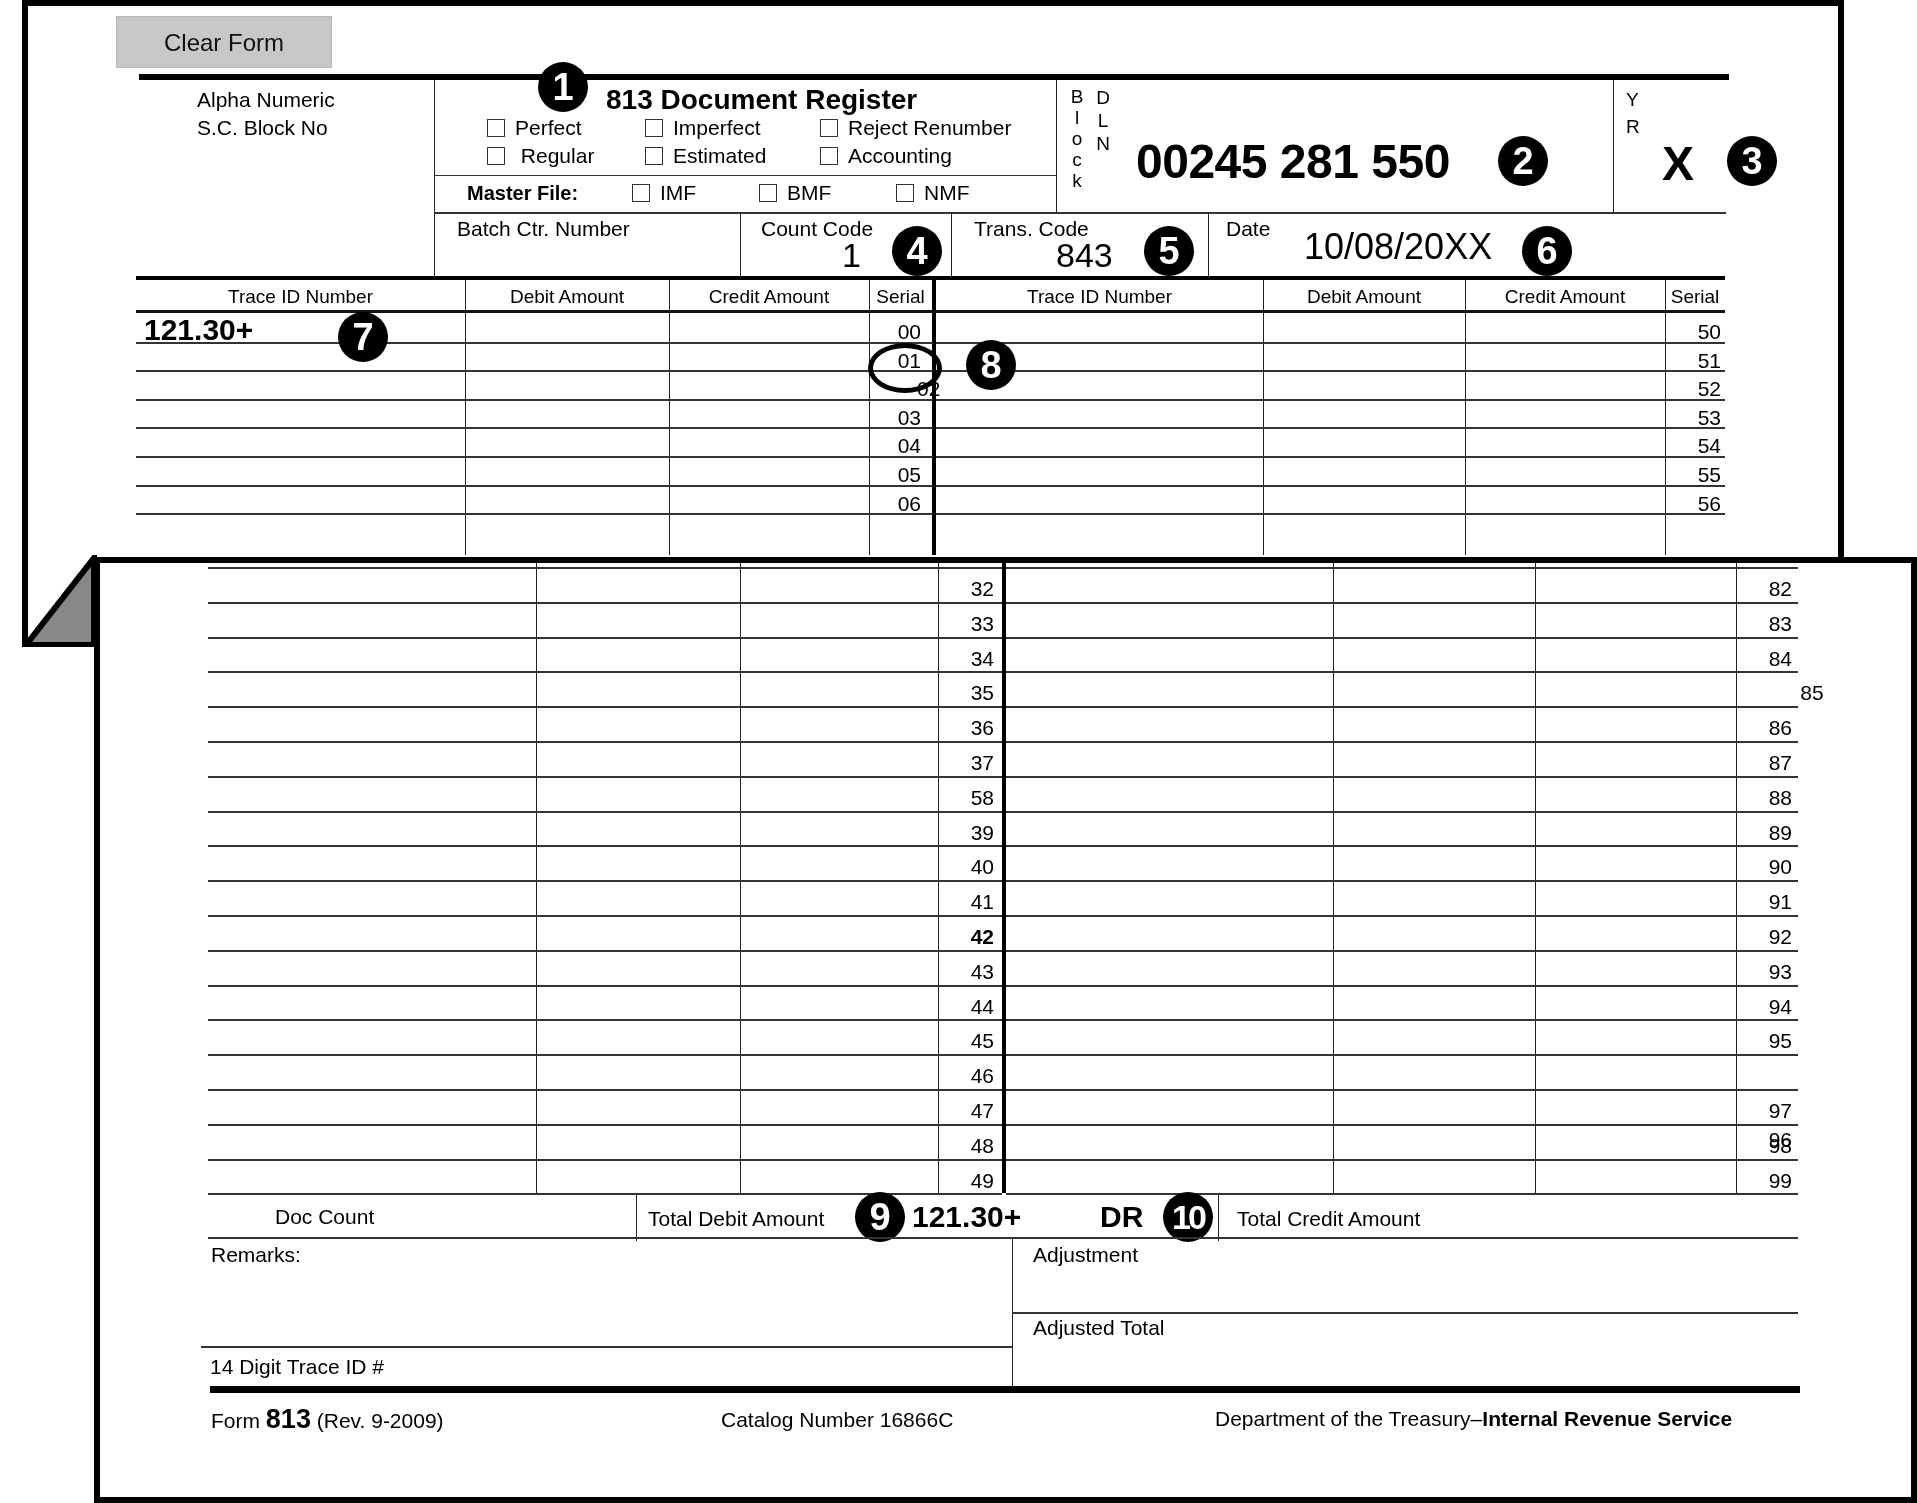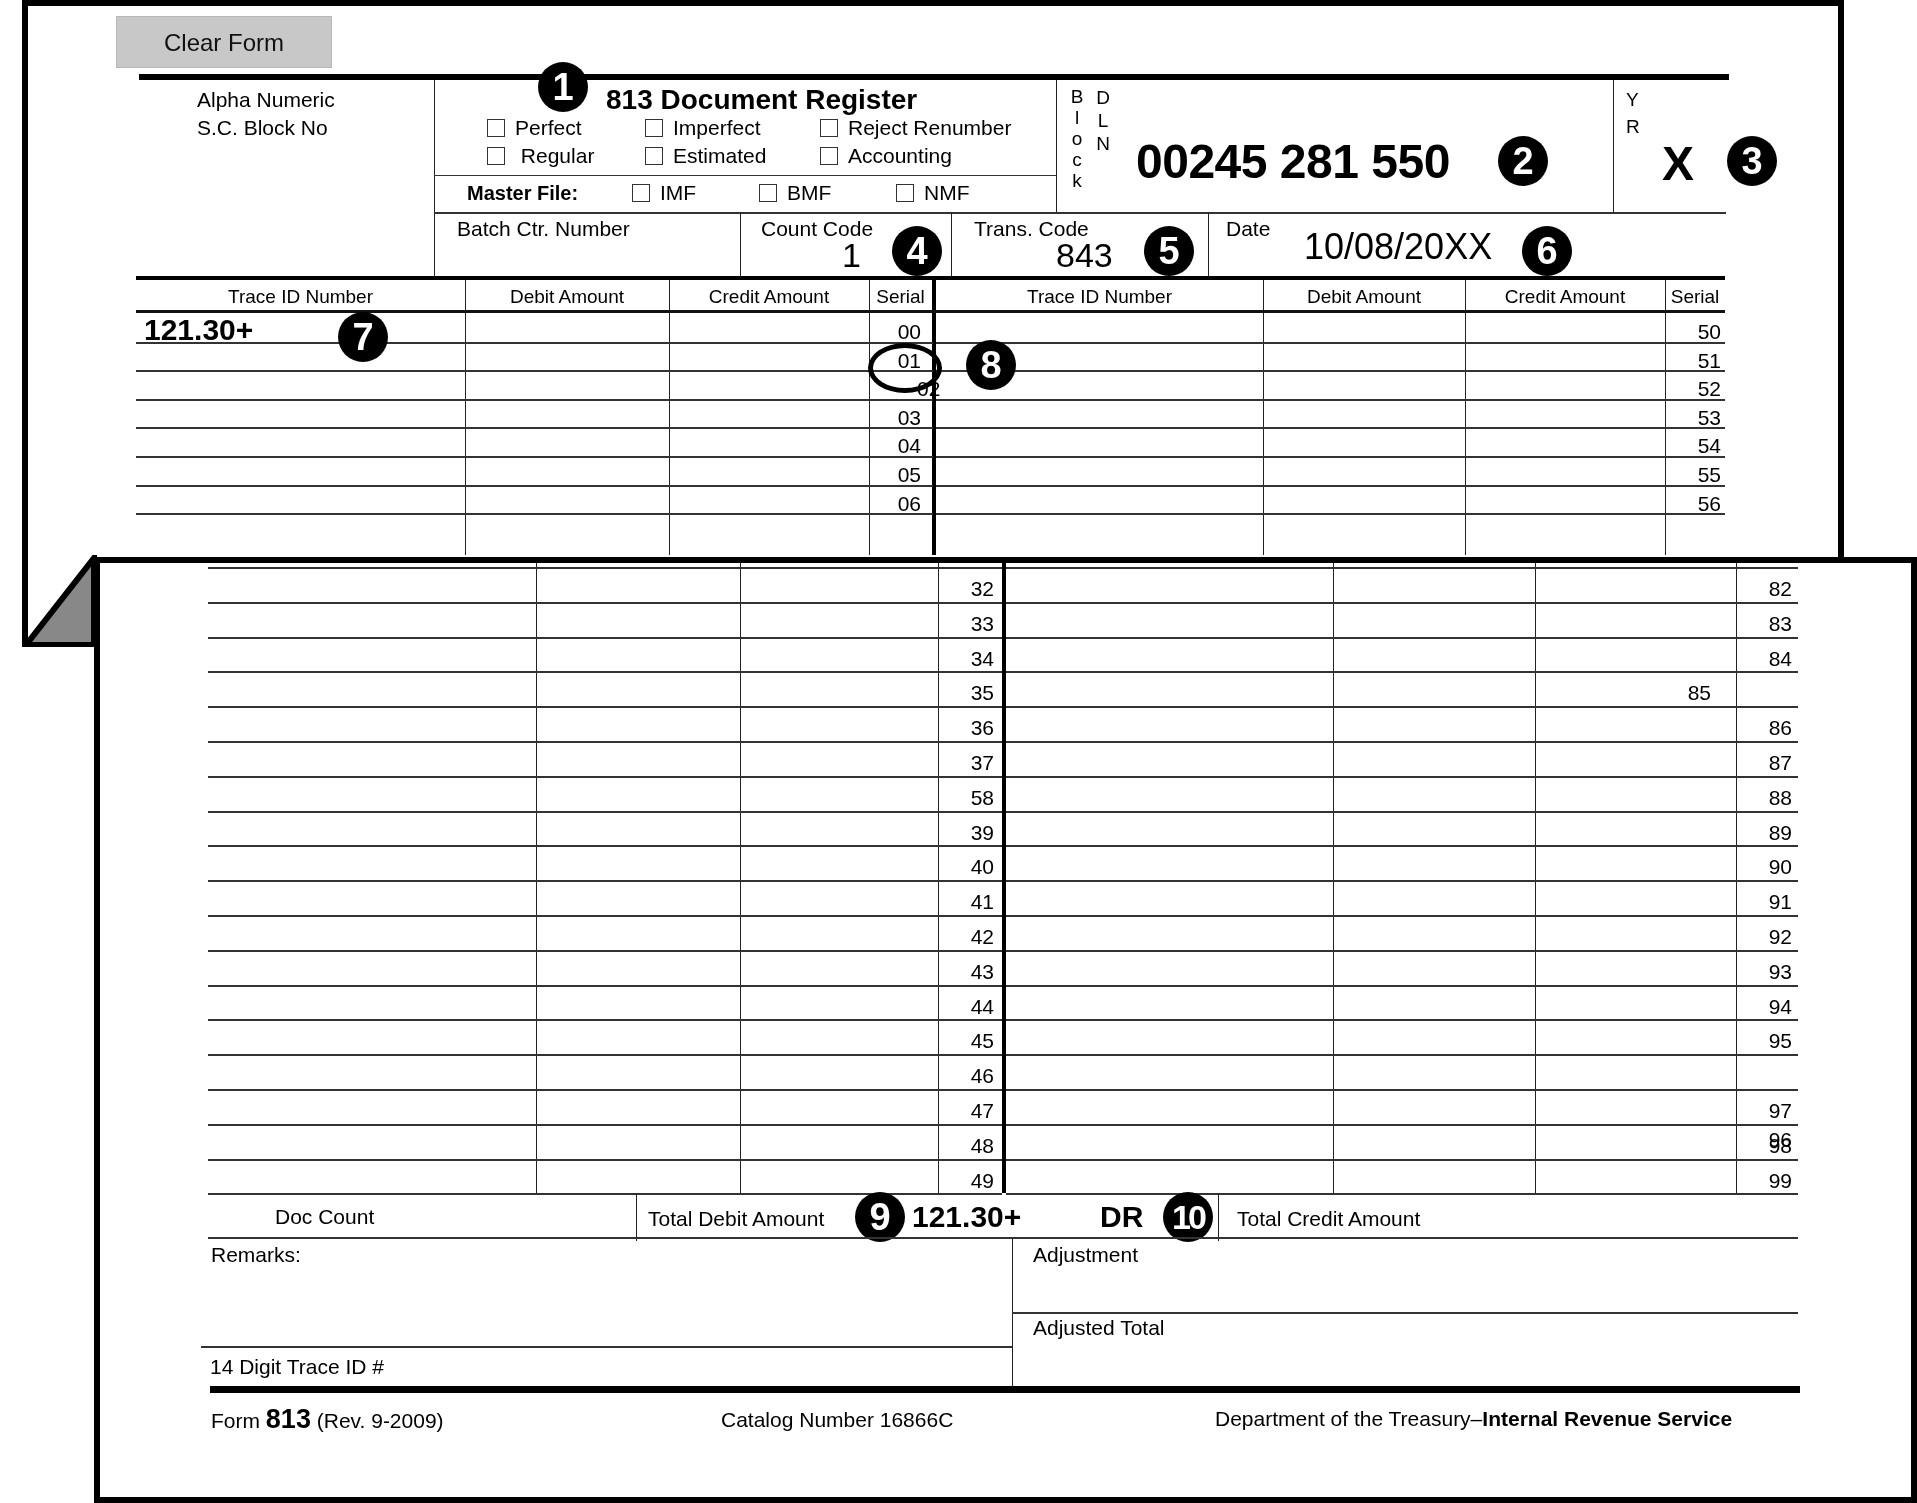--- a/index.html
+++ b/index.html
@@ -185,21 +185,21 @@
       <div class="hline" style="left:1006px;top:637px;width:792px;height:2px;"></div>
       <div class="t serial" style="left:938px;top:612px;width:56px;">33</div>
       <div class="t serial" style="left:1736px;top:612px;width:56px;">83</div>
       <div class="hline" style="left:208px;top:671px;width:794px;height:2px;"></div>
       <div class="hline" style="left:1006px;top:671px;width:792px;height:2px;"></div>
       <div class="t serial" style="left:938px;top:647px;width:56px;">34</div>
       <div class="t serial" style="left:1736px;top:647px;width:56px;">84</div>
       <div class="hline" style="left:208px;top:706px;width:794px;height:2px;"></div>
       <div class="hline" style="left:1006px;top:706px;width:792px;height:2px;"></div>
       <div class="t serial" style="left:938px;top:681px;width:56px;">35</div>
-      <div class="t serial" style="left:1655px;top:681px;width:56px;">85</div>
+      <div class="t serial" style="left:1784px;top:681px;width:56px;text-align:center;">85</div>
       <div class="hline" style="left:208px;top:741px;width:794px;height:2px;"></div>
       <div class="hline" style="left:1006px;top:741px;width:792px;height:2px;"></div>
       <div class="t serial" style="left:938px;top:716px;width:56px;">36</div>
       <div class="t serial" style="left:1736px;top:716px;width:56px;">86</div>
       <div class="hline" style="left:208px;top:776px;width:794px;height:2px;"></div>
       <div class="hline" style="left:1006px;top:776px;width:792px;height:2px;"></div>
       <div class="t serial" style="left:938px;top:751px;width:56px;">37</div>
       <div class="t serial" style="left:1736px;top:751px;width:56px;">87</div>
       <div class="hline" style="left:208px;top:811px;width:794px;height:2px;"></div>
       <div class="hline" style="left:1006px;top:811px;width:792px;height:2px;"></div>
@@ -212,21 +212,21 @@
       <div class="hline" style="left:208px;top:880px;width:794px;height:2px;"></div>
       <div class="hline" style="left:1006px;top:880px;width:792px;height:2px;"></div>
       <div class="t serial" style="left:938px;top:855px;width:56px;">40</div>
       <div class="t serial" style="left:1736px;top:855px;width:56px;">90</div>
       <div class="hline" style="left:208px;top:915px;width:794px;height:2px;"></div>
       <div class="hline" style="left:1006px;top:915px;width:792px;height:2px;"></div>
       <div class="t serial" style="left:938px;top:890px;width:56px;">41</div>
       <div class="t serial" style="left:1736px;top:890px;width:56px;">91</div>
       <div class="hline" style="left:208px;top:950px;width:794px;height:2px;"></div>
       <div class="hline" style="left:1006px;top:950px;width:792px;height:2px;"></div>
-      <div class="t serial" style="left:938px;top:925px;width:56px;">42</div>
+      <div class="t serial" style="left:938px;top:925px;width:56px;font-weight:bold;">42</div>
       <div class="t serial" style="left:1736px;top:925px;width:56px;">92</div>
       <div class="hline" style="left:208px;top:985px;width:794px;height:2px;"></div>
       <div class="hline" style="left:1006px;top:985px;width:792px;height:2px;"></div>
       <div class="t serial" style="left:938px;top:960px;width:56px;">43</div>
       <div class="t serial" style="left:1736px;top:960px;width:56px;">93</div>
       <div class="hline" style="left:208px;top:1019px;width:794px;height:2px;"></div>
       <div class="hline" style="left:1006px;top:1019px;width:792px;height:2px;"></div>
       <div class="t serial" style="left:938px;top:995px;width:56px;">44</div>
       <div class="t serial" style="left:1736px;top:995px;width:56px;">94</div>
       <div class="hline" style="left:208px;top:1054px;width:794px;height:2px;"></div>

